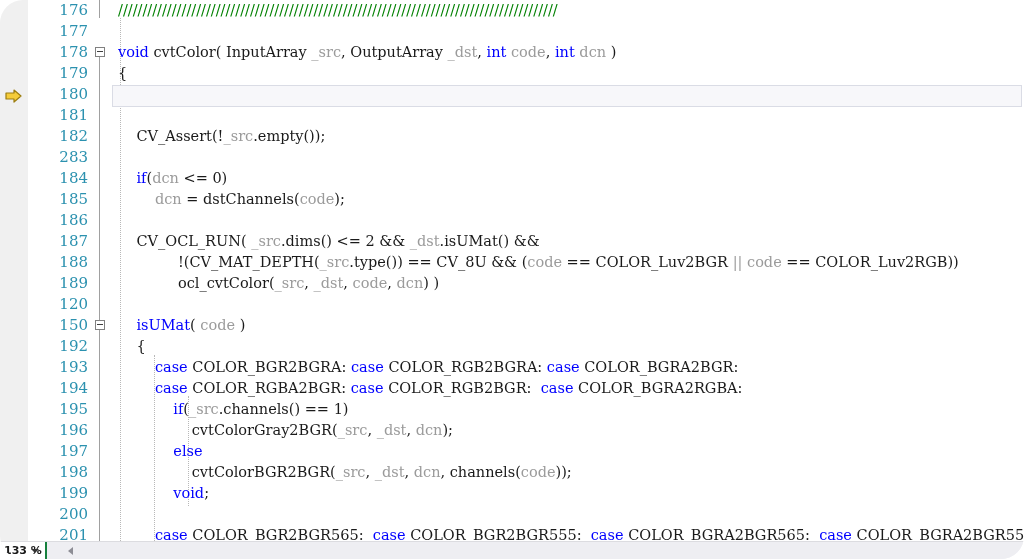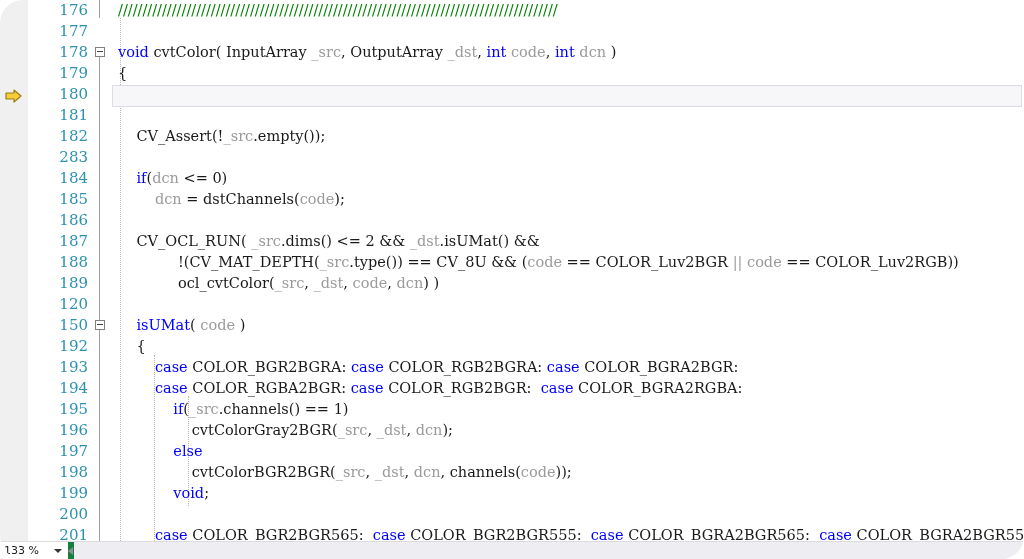--- a/index.html
+++ b/index.html
@@ -166,25 +166,26 @@
     left: 0; top: 541px;
     width: 1024px;
     height: 18px;
     background: #eeeef2;
     border-top: 1px solid #dcdce0;
     box-sizing: border-box;
   }
   .zoom-box {
     position: absolute;
     left: 0; top: 0;
-    width: 74px;
+    width: 47px;
     height: 17px;
     background: #ffffff;
-    border-right: 6px solid #15803d;
+    border-right: 2px solid #15803d;
     box-sizing: border-box;
+    font-weight: bold;
   }
   .zoom-val {
     position: absolute;
     left: 4px; top: 1px;
     font-family: "DejaVu Sans", "Liberation Sans", sans-serif;
     font-size: 11px;
     color: #1a1a1a;
     line-height: 15px;
   }
   .zoom-caret {

